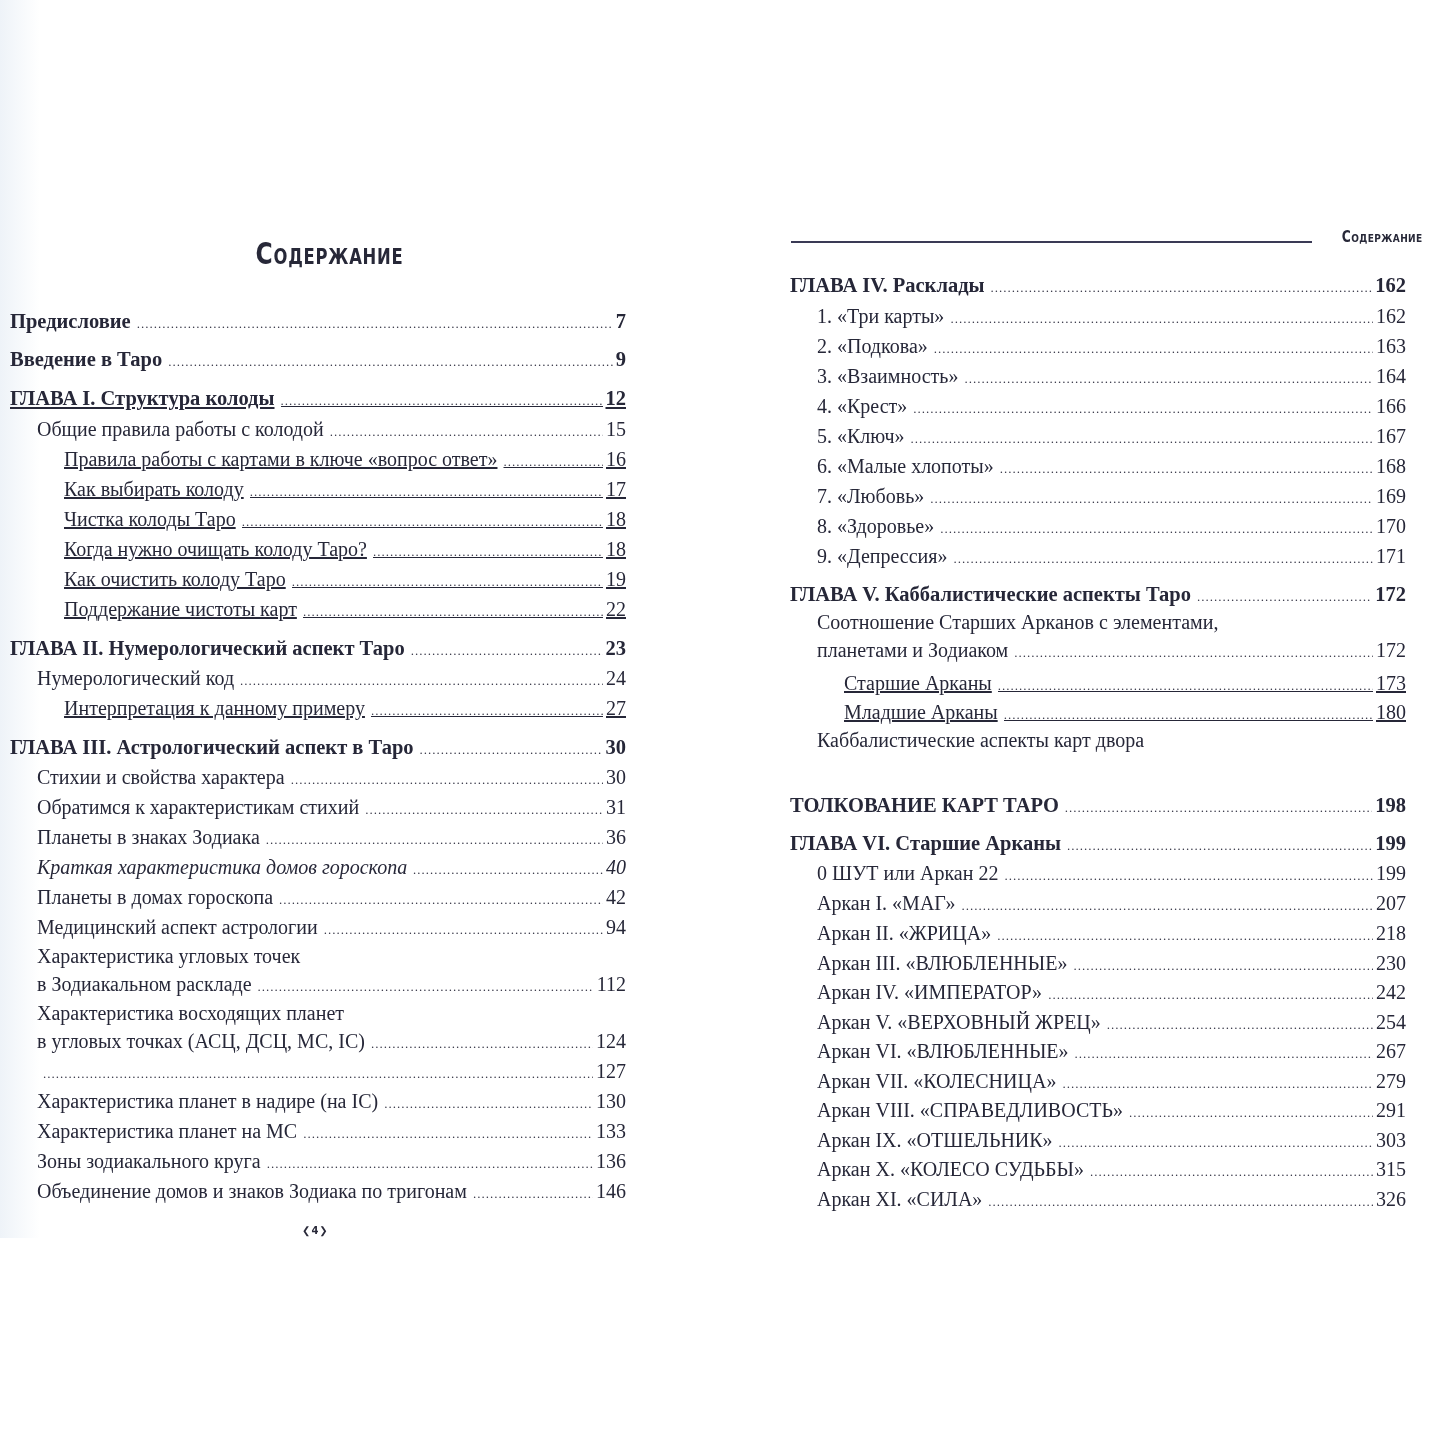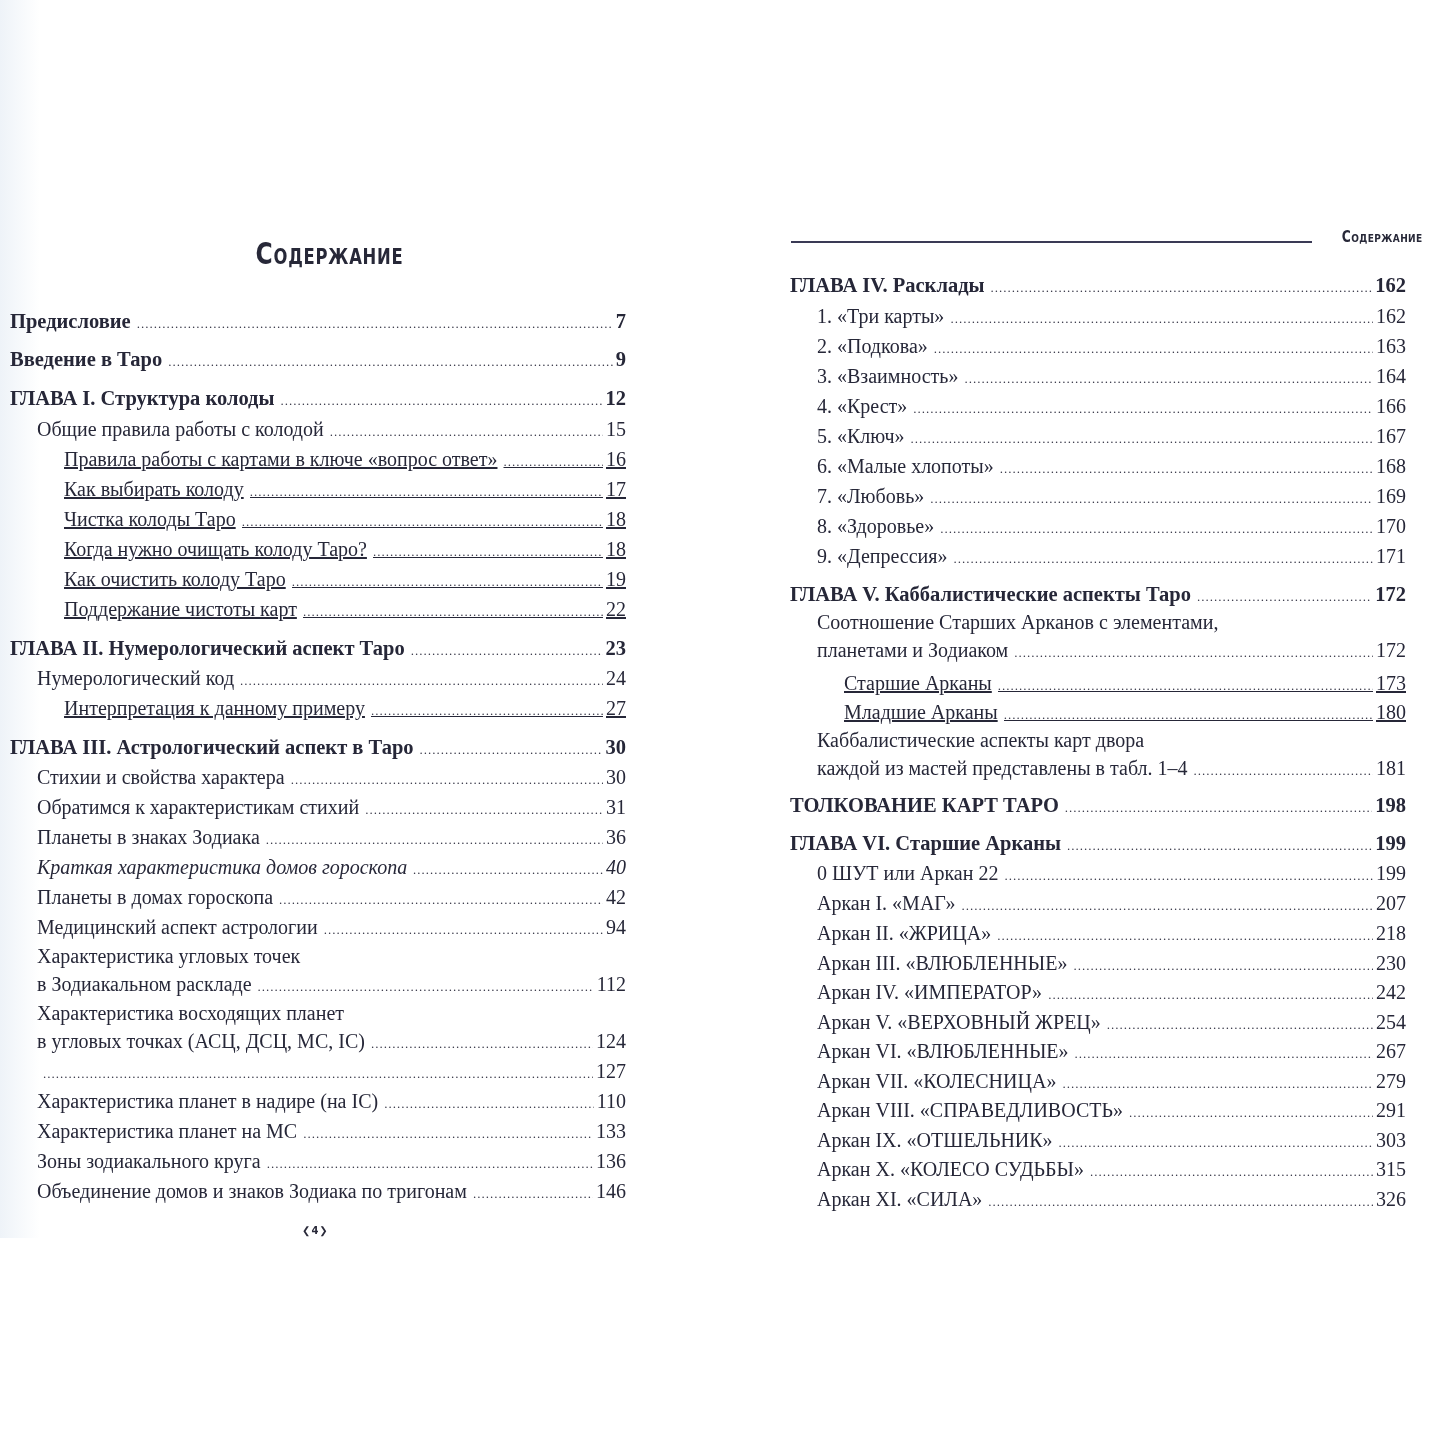--- a/index.html
+++ b/index.html
@@ -131,21 +131,21 @@
         <span class="page">7</span>
       </div>
     </div>
     <div class="entry lvl0" style="top: 38px;">
       <div class="row">
         <span class="title">Введение в Таро</span>
         <span class="leader"></span>
         <span class="page">9</span>
       </div>
     </div>
-    <div class="entry lvl0" style="top: 77px;">
+    <div class="entry lvl0" style="top: 77px; text-decoration: underline;">
       <div class="row">
         <span class="title">ГЛАВА I. Структура колоды</span>
         <span class="leader"></span>
         <span class="page">12</span>
       </div>
     </div>
     <div class="entry lvl1" style="top: 108px;">
       <div class="row">
         <span class="title">Общие правила работы с колодой</span>
         <span class="leader"></span>
@@ -283,21 +283,21 @@
     <div class="entry lvl1" style="top: 750px;">
       <div class="row">
         <span class="leader"></span>
         <span class="page">127</span>
       </div>
     </div>
     <div class="entry lvl1" style="top: 780px;">
       <div class="row">
         <span class="title">Характеристика планет в надире (на IC)</span>
         <span class="leader"></span>
-        <span class="page">110</span>
+        <span class="page">130</span>
       </div>
     </div>
     <div class="entry lvl1" style="top: 810px;">
       <div class="row">
         <span class="title">Характеристика планет на МС</span>
         <span class="leader"></span>
         <span class="page">133</span>
       </div>
     </div>
     <div class="entry lvl1" style="top: 840px;">
@@ -410,25 +410,20 @@
     </div>
     <div class="entry lvl2" style="top: 427px;">
       <div class="row">
         <span class="title">Младшие Арканы</span>
         <span class="leader"></span>
         <span class="page">180</span>
       </div>
     </div>
     <div class="entry lvl1" style="top: 455px;">
       <span class="first-line">Каббалистические аспекты карт двора</span>
-      <div class="row">
-        <span class="title">каждой из мастей представлены в табл. 1–4</span>
-        <span class="leader"></span>
-        <span class="page">181</span>
-      </div>
     </div>
     <div class="entry lvl0" style="top: 520px;">
       <div class="row">
         <span class="title">ТОЛКОВАНИЕ КАРТ ТАРО</span>
         <span class="leader"></span>
         <span class="page">198</span>
       </div>
     </div>
     <div class="entry lvl0" style="top: 558px;">
       <div class="row">

